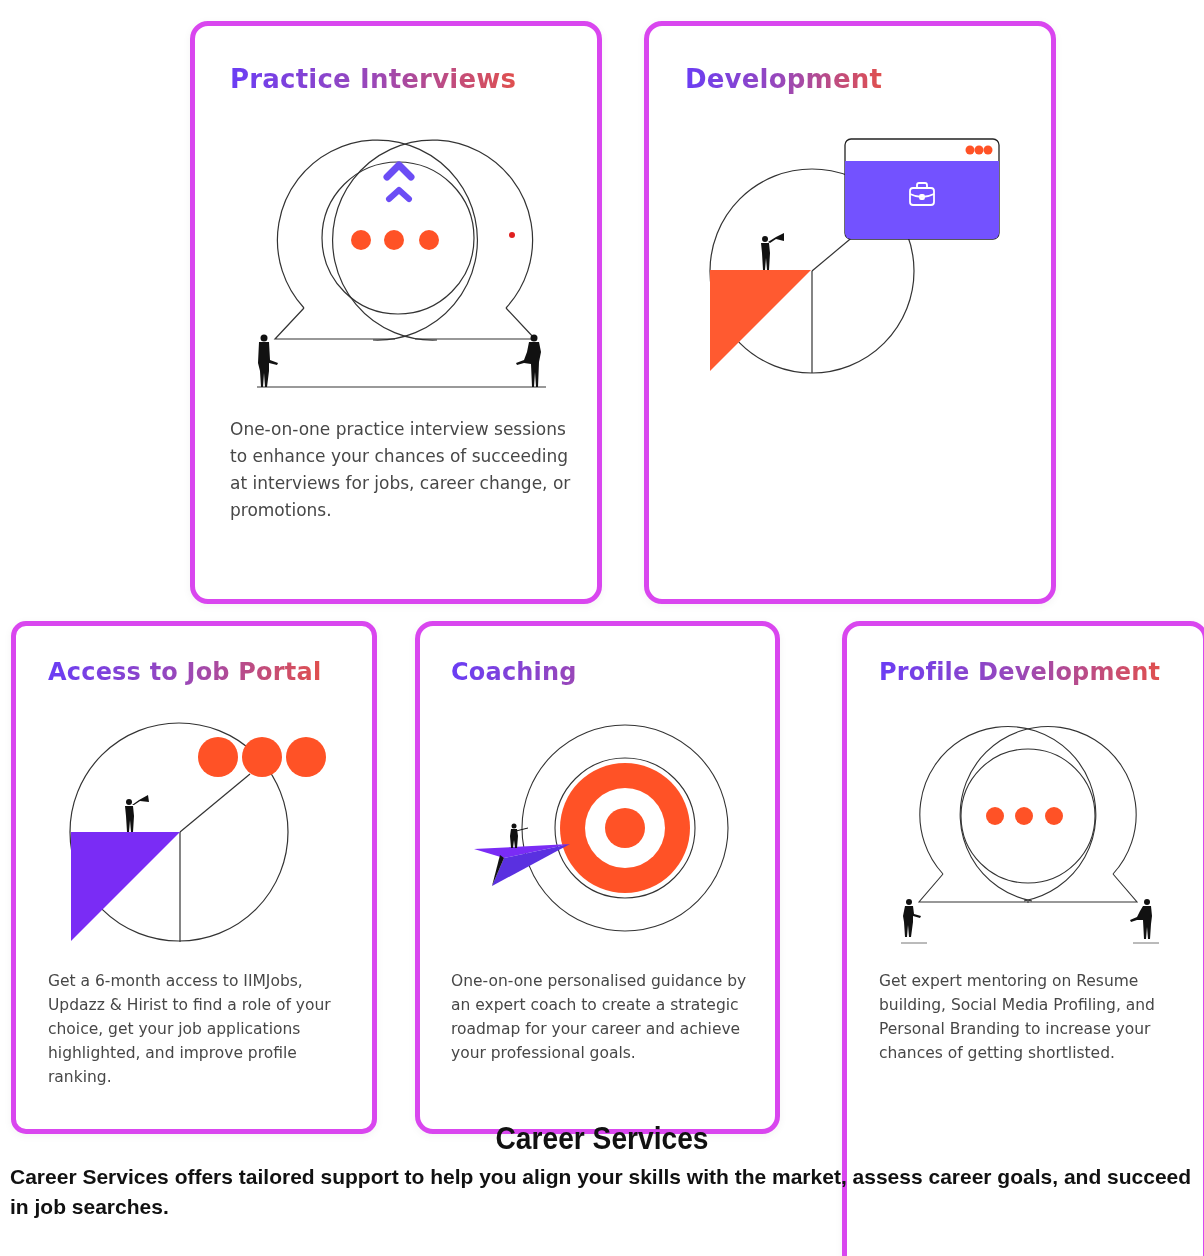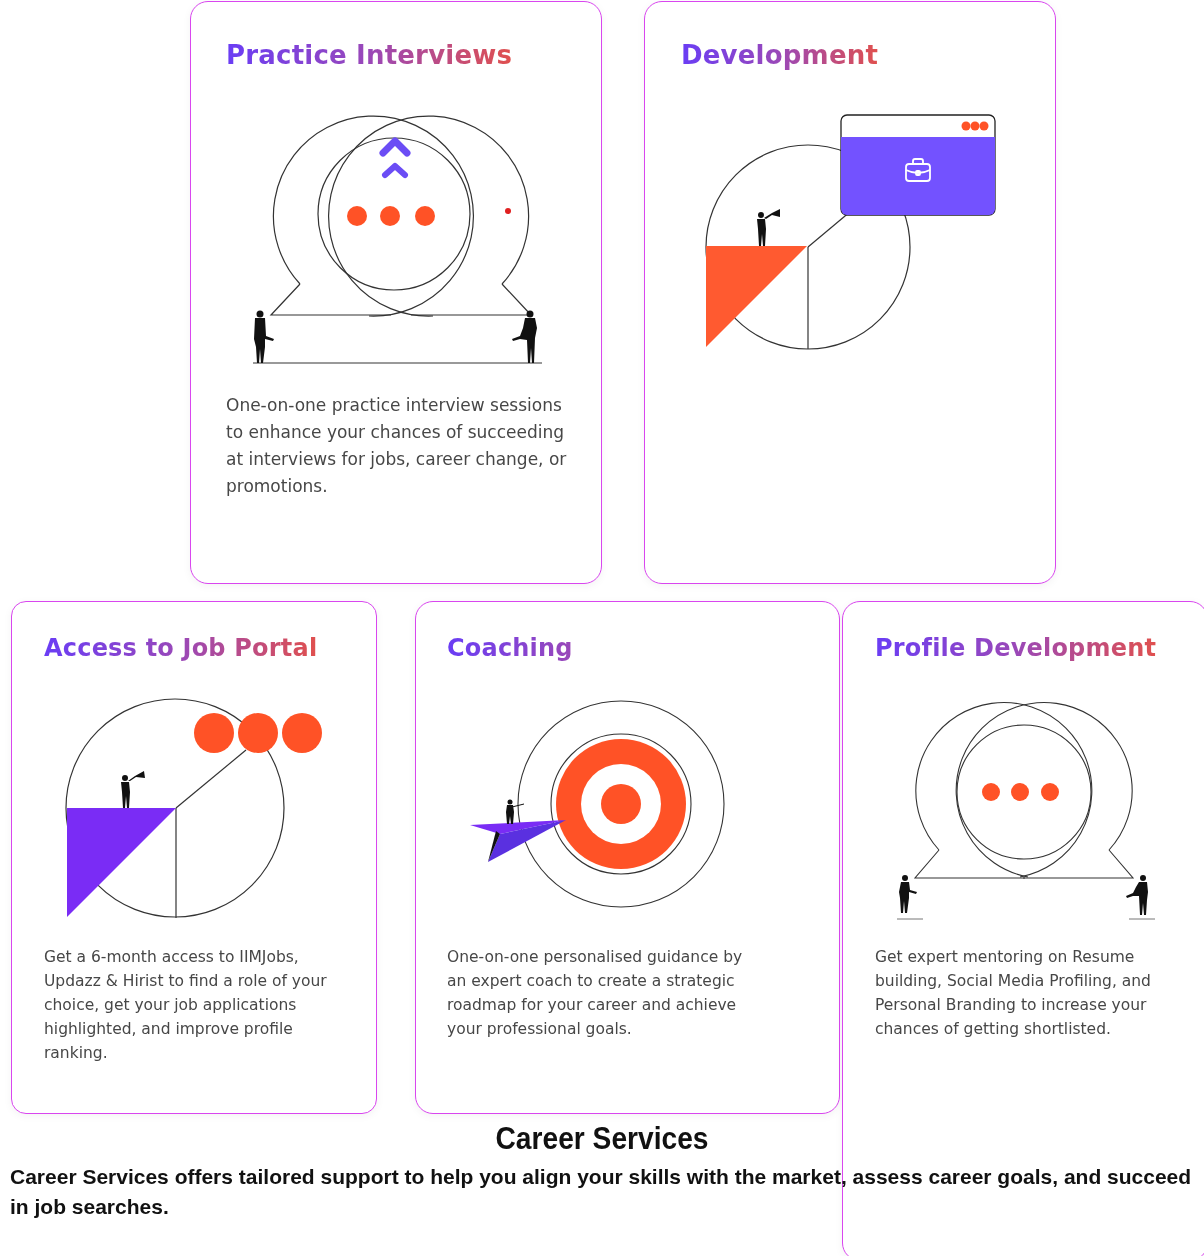--- a/index.html
+++ b/index.html
@@ -2,23 +2,24 @@
 <html><head>
 <meta charset="utf-8">
 <style>
   * { box-sizing: border-box; margin: 0; padding: 0; }
   html, body { width: 1204px; height: 1256px; background: #ffffff; overflow: hidden; }
   body { position: relative; font-family: "DejaVu Sans", sans-serif; color: #333; }
 
   .card {
     position: absolute;
     background: #ffffff;
-    border: 1px solid #d946ef;
+    border: 5px solid #d946ef;
     border-radius: 18px;
     box-shadow: 0 2px 8px rgba(0,0,0,0.05);
+    margin-top: 20px;
   }
   .card-title {
     position: absolute;
     font-family: "DejaVu Sans", sans-serif;
     font-weight: bold;
     font-size: 26px;
     letter-spacing: 0.2px;
     background: linear-gradient(90deg, #6a3df5 0%, #9a48b8 50%, #e0504e 100%);
     -webkit-background-clip: text;
     background-clip: text;
@@ -132,21 +133,21 @@
       <path d="M69 84 h8 l1 10 l-1 16 h-2 l-1 -12 l-1 12 h-2 l-1 -16 z"></path>
       <path d="M76 83 l7 -5 l9 -5 l1 7 l-9 -1 l-6 4 z"></path>
     </g>
     <circle cx="162" cy="35" r="20" fill="#ff5226"></circle>
     <circle cx="206" cy="35" r="20" fill="#ff5226"></circle>
     <circle cx="250" cy="35" r="20" fill="#ff5226"></circle>
   </svg>
   <div class="card-desc small" style="left:32px; top:343px; width:300px;">Get a 6-month access to IIMJobs, Updazz &amp; Hirist to find a role of your choice, get your job applications highlighted, and improve profile ranking.</div>
 </div>
 
-<div class="card" style="left:415px; top:601px; width:425px; height:513px;">
+<div class="card" style="left:415px; top:601px; width:365px; height:513px;">
   <div class="card-title" style="left:31px; top:32px; font-size:24px; background: linear-gradient(90deg, #6a3df5 0%, #9a48b8 100%); -webkit-background-clip:text; background-clip:text;">Coaching</div>
   <svg class="illus" width="300" height="230" viewBox="0 0 300 230" style="left:50px; top:96px;">
     <circle cx="155" cy="106" r="103" fill="none" stroke="#333" stroke-width="1.1"></circle>
     <circle cx="155" cy="106" r="70" fill="none" stroke="#333" stroke-width="1.1"></circle>
     <circle cx="155" cy="106" r="65" fill="#ff5226"></circle>
     <circle cx="155" cy="106" r="40" fill="#ffffff"></circle>
     <circle cx="155" cy="106" r="20" fill="#ff5226"></circle>
 
     <polygon points="4,127 100,122 34,136" fill="#7a2cf5"></polygon>
     <polygon points="34,136 100,122 22,164" fill="#5a30e0"></polygon>

